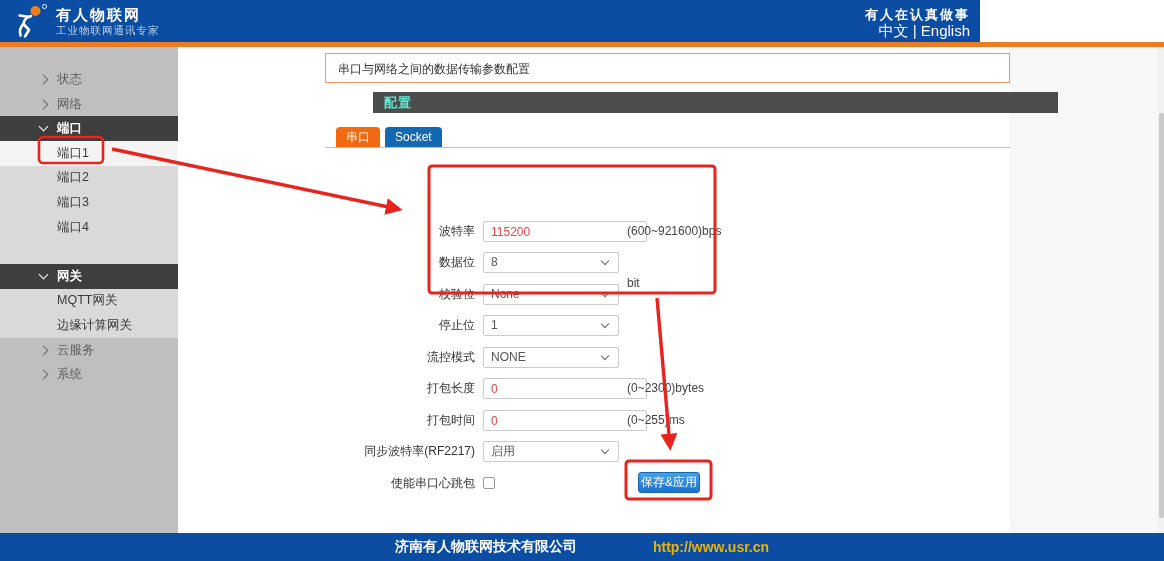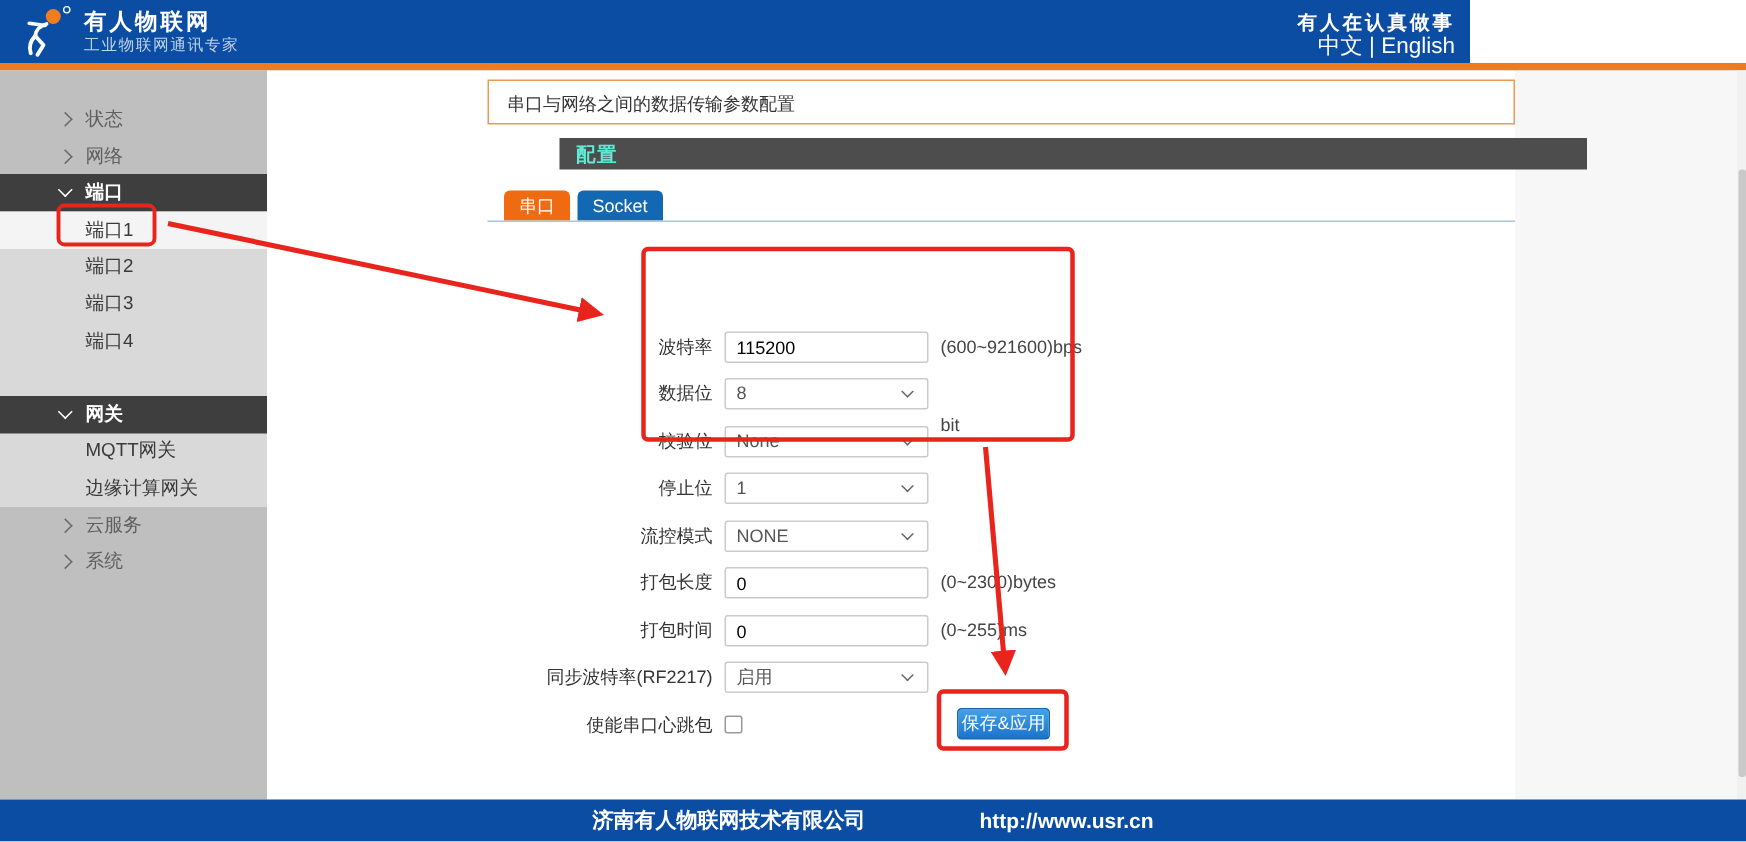--- a/index.html
+++ b/index.html
@@ -44,31 +44,31 @@
   .tabs { position:absolute; left:158px; top:80px; height:20px; display:flex; gap:5px; }
   .tab { height:20px; line-height:20px; padding:0 10px; font-size:12px; color:#fff; border-radius:4px 4px 0 0; cursor:pointer; }
   .tab.active { background:#F06A11; }
   .tab.inactive { background:#1268B3; }
   .tab-underline { position:absolute; left:147px; top:99.5px; width:685px; height:1.5px; background:#A6C5DE; }
 
   
   .frow { position:absolute; height:21px; }
   .flabel { position:absolute; left:160px; width:137px; text-align:right; font-size:12px; color:#333; line-height:21px; }
   .fctl { position:absolute; left:305px; width:136px; height:21px; }
-  input.text { width:136px; height:21px; border:1px solid #CBCBCB; border-radius:2px; font-size:12px; color:#000000; padding:0 7px; font-family:inherit; background:#fff; }
+  input.text { width:164px; height:21px; border:1px solid #CBCBCB; border-radius:2px; font-size:12px; color:#ef4444; padding:0 7px; font-family:inherit; background:#fff; }
   .select { position:relative; width:136px; height:21px; border:1px solid #CBCBCB; border-radius:2px; background:#fff; font-size:12px; color:#555; line-height:19px; padding-left:7px; cursor:pointer; }
   .select .chev-dn { position:absolute; right:10px; top:5px; width:6px; height:6px; border-right:1.4px solid #666; border-bottom:1.4px solid #666; transform:rotate(45deg); }
   .fhint { position:absolute; left:449px; font-size:12px; color:#444; line-height:21px; white-space:nowrap;text-align:center; }
   .checkbox { appearance:none; -webkit-appearance:none; width:12px; height:12px; border:1px solid #999; border-radius:2px; background:#fff; cursor:pointer; }
 
   .save-btn { position:absolute; left:460px; top:425px; width:62px; height:21px; background:linear-gradient(#45A0EA,#1A74CB); border:1px solid #1666B0; border-radius:3px; color:#fff; font-size:12px; text-align:center; line-height:19px; cursor:pointer; }
 
   
   .footer { position:absolute; left:0; top:533px; width:1164px; height:28px; background:#0B4DA2; color:#fff; display:flex; align-items:center; justify-content:center; gap:36px; font-size:14px; font-weight:bold; }
-  .footer a { color:#ffffff; text-decoration:none;margin-left:40px; }
+  .footer a { color:#eab308; text-decoration:none;margin-left:40px; }
 
   
   .annot { position:absolute; left:0; top:0; width:1164px; height:561px; pointer-events:none; z-index:50; }
 </style>
 </head>
 <body>
 
 <div class="header">
   <svg class="logo" viewBox="0 0 36 36">
     <circle cx="21.5" cy="8" r="5" fill="#F07D1E"></circle>

